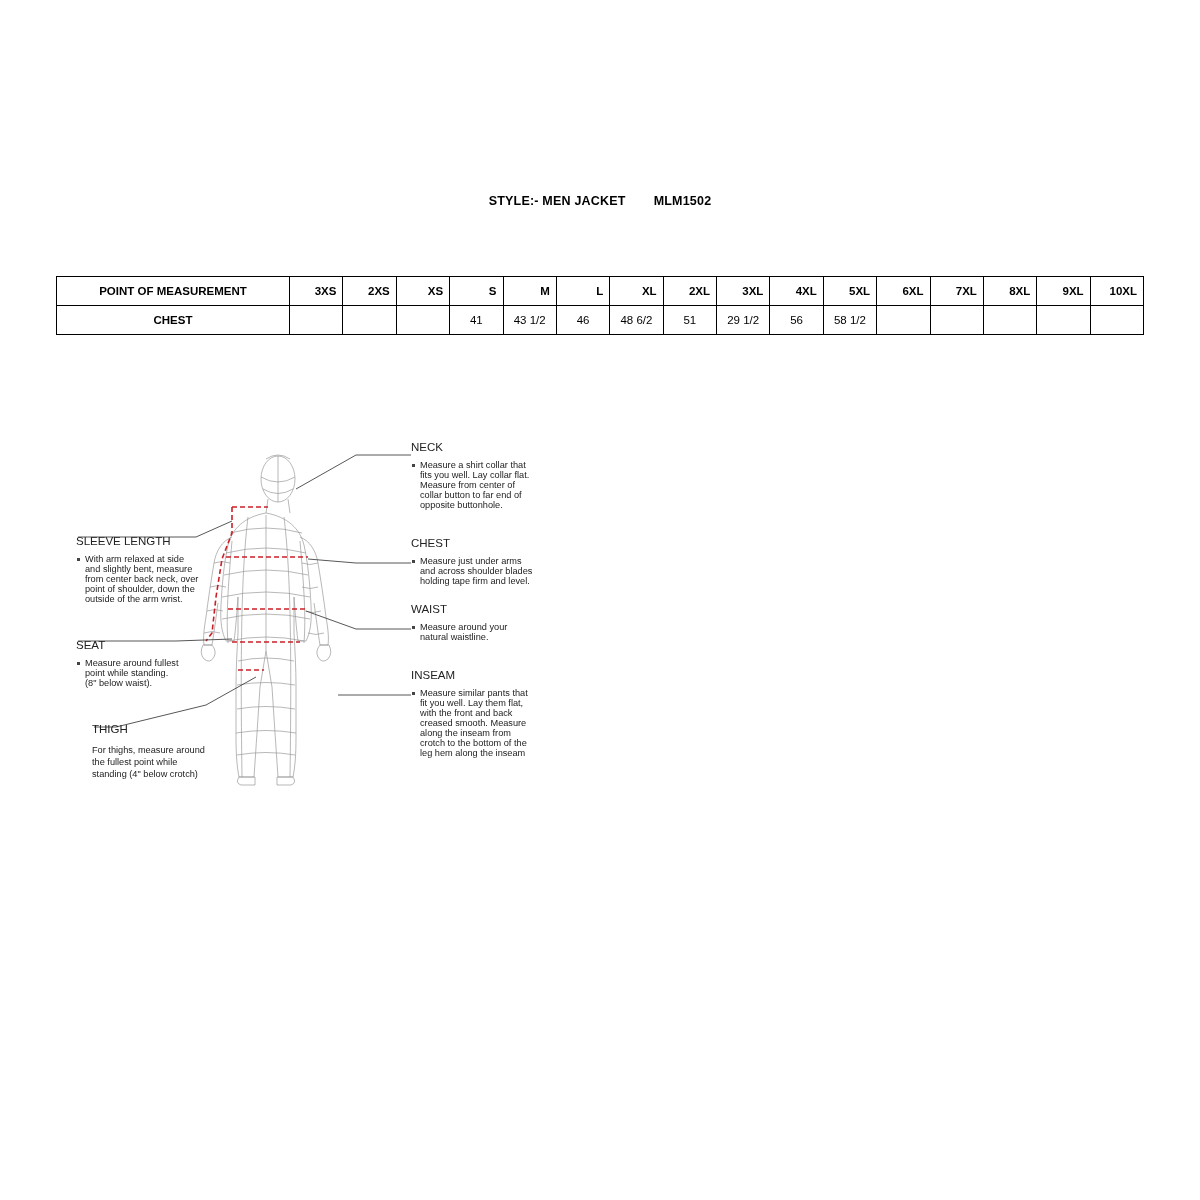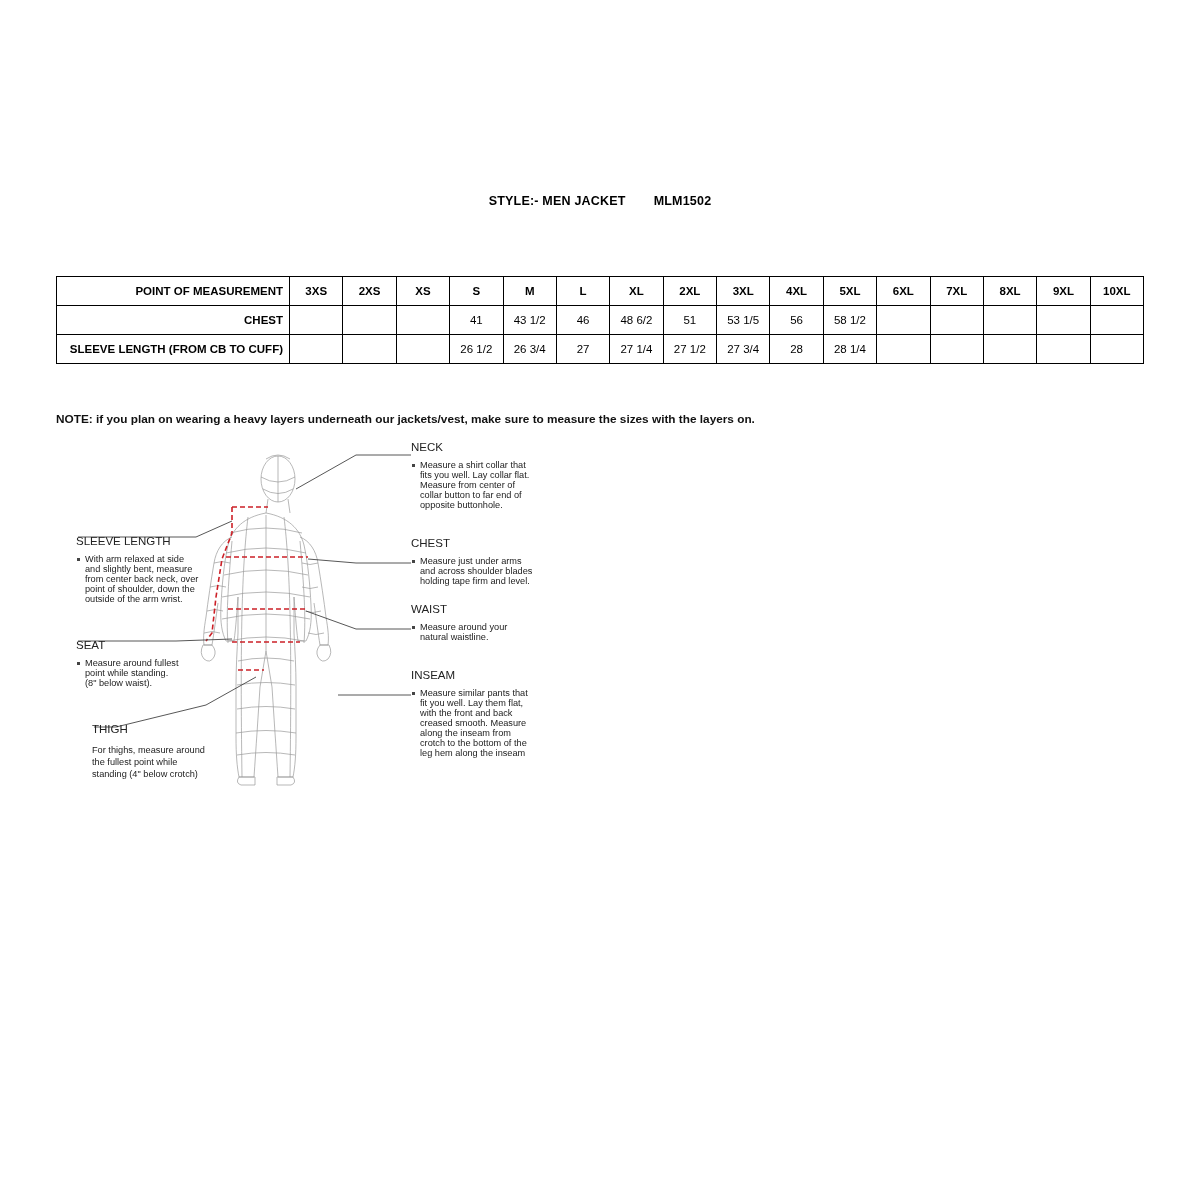--- a/index.html
+++ b/index.html
@@ -48,26 +48,26 @@
     border: 1px solid #000;
     height: 29px;
     font-size: 11.5px;
     font-weight: bold;
     padding: 0 6px;
     vertical-align: middle;
     box-sizing: border-box;
   }
   table.size-chart th.pom-head,
   table.size-chart td.pom-cell {
-    text-align: right;
+    text-align: center;
     width: 233px;
   }
   table.size-chart th.size-head,
   table.size-chart td.size-cell {
-    text-align: center;
+    text-align: right;
   }
   table.size-chart td.val-cell {
     text-align: center;
     font-weight: normal;
   }
 
   .note {
     position: absolute;
     top: 412px;
     left: 56px;
@@ -123,52 +123,32 @@
       <tr>
         <td class="pom-cell">CHEST</td>
         <td class="val-cell"></td>
         <td class="val-cell"></td>
         <td class="val-cell"></td>
         <td class="val-cell">41</td>
         <td class="val-cell">43 1/2</td>
         <td class="val-cell">46</td>
         <td class="val-cell">48 6/2</td>
         <td class="val-cell">51</td>
-        <td class="val-cell">53 1/5</td>
+        <td class="val-cell">29 1/2</td>
         <td class="val-cell">56</td>
         <td class="val-cell">58 1/2</td>
-        <td class="val-cell"></td>
-        <td class="val-cell"></td>
-        <td class="val-cell"></td>
-        <td class="val-cell"></td>
-        <td class="val-cell"></td>
-      </tr>
-      <tr>
-        <td class="pom-cell">SLEEVE LENGTH (FROM CB TO CUFF)</td>
-        <td class="val-cell"></td>
-        <td class="val-cell"></td>
-        <td class="val-cell"></td>
-        <td class="val-cell">26 1/2</td>
-        <td class="val-cell">26 3/4</td>
-        <td class="val-cell">27</td>
-        <td class="val-cell">27 1/4</td>
-        <td class="val-cell">27 1/2</td>
-        <td class="val-cell">27 3/4</td>
-        <td class="val-cell">28</td>
-        <td class="val-cell">28 1/4</td>
         <td class="val-cell"></td>
         <td class="val-cell"></td>
         <td class="val-cell"></td>
         <td class="val-cell"></td>
         <td class="val-cell"></td>
       </tr>
     </tbody>
   </table>
 
-  <div class="note">NOTE: if you plan on wearing a heavy layers underneath our jackets/vest, make sure to measure the sizes with the layers on.</div>
 
   <div class="figure-wrap">
     <svg width="480" height="360" viewBox="0 0 480 360" xmlns="http://www.w3.org/2000/svg">
       <g stroke="#9a9a9a" stroke-width="0.7" fill="none">
 
         <ellipse cx="222" cy="42" rx="17" ry="23"></ellipse>
         <path d="M205 40 q17 10 34 0"></path>
         <path d="M210 22 q12 -8 24 0"></path>
         <path d="M222 19 L222 65"></path>
         <path d="M207 52 q15 9 30 0"></path>

